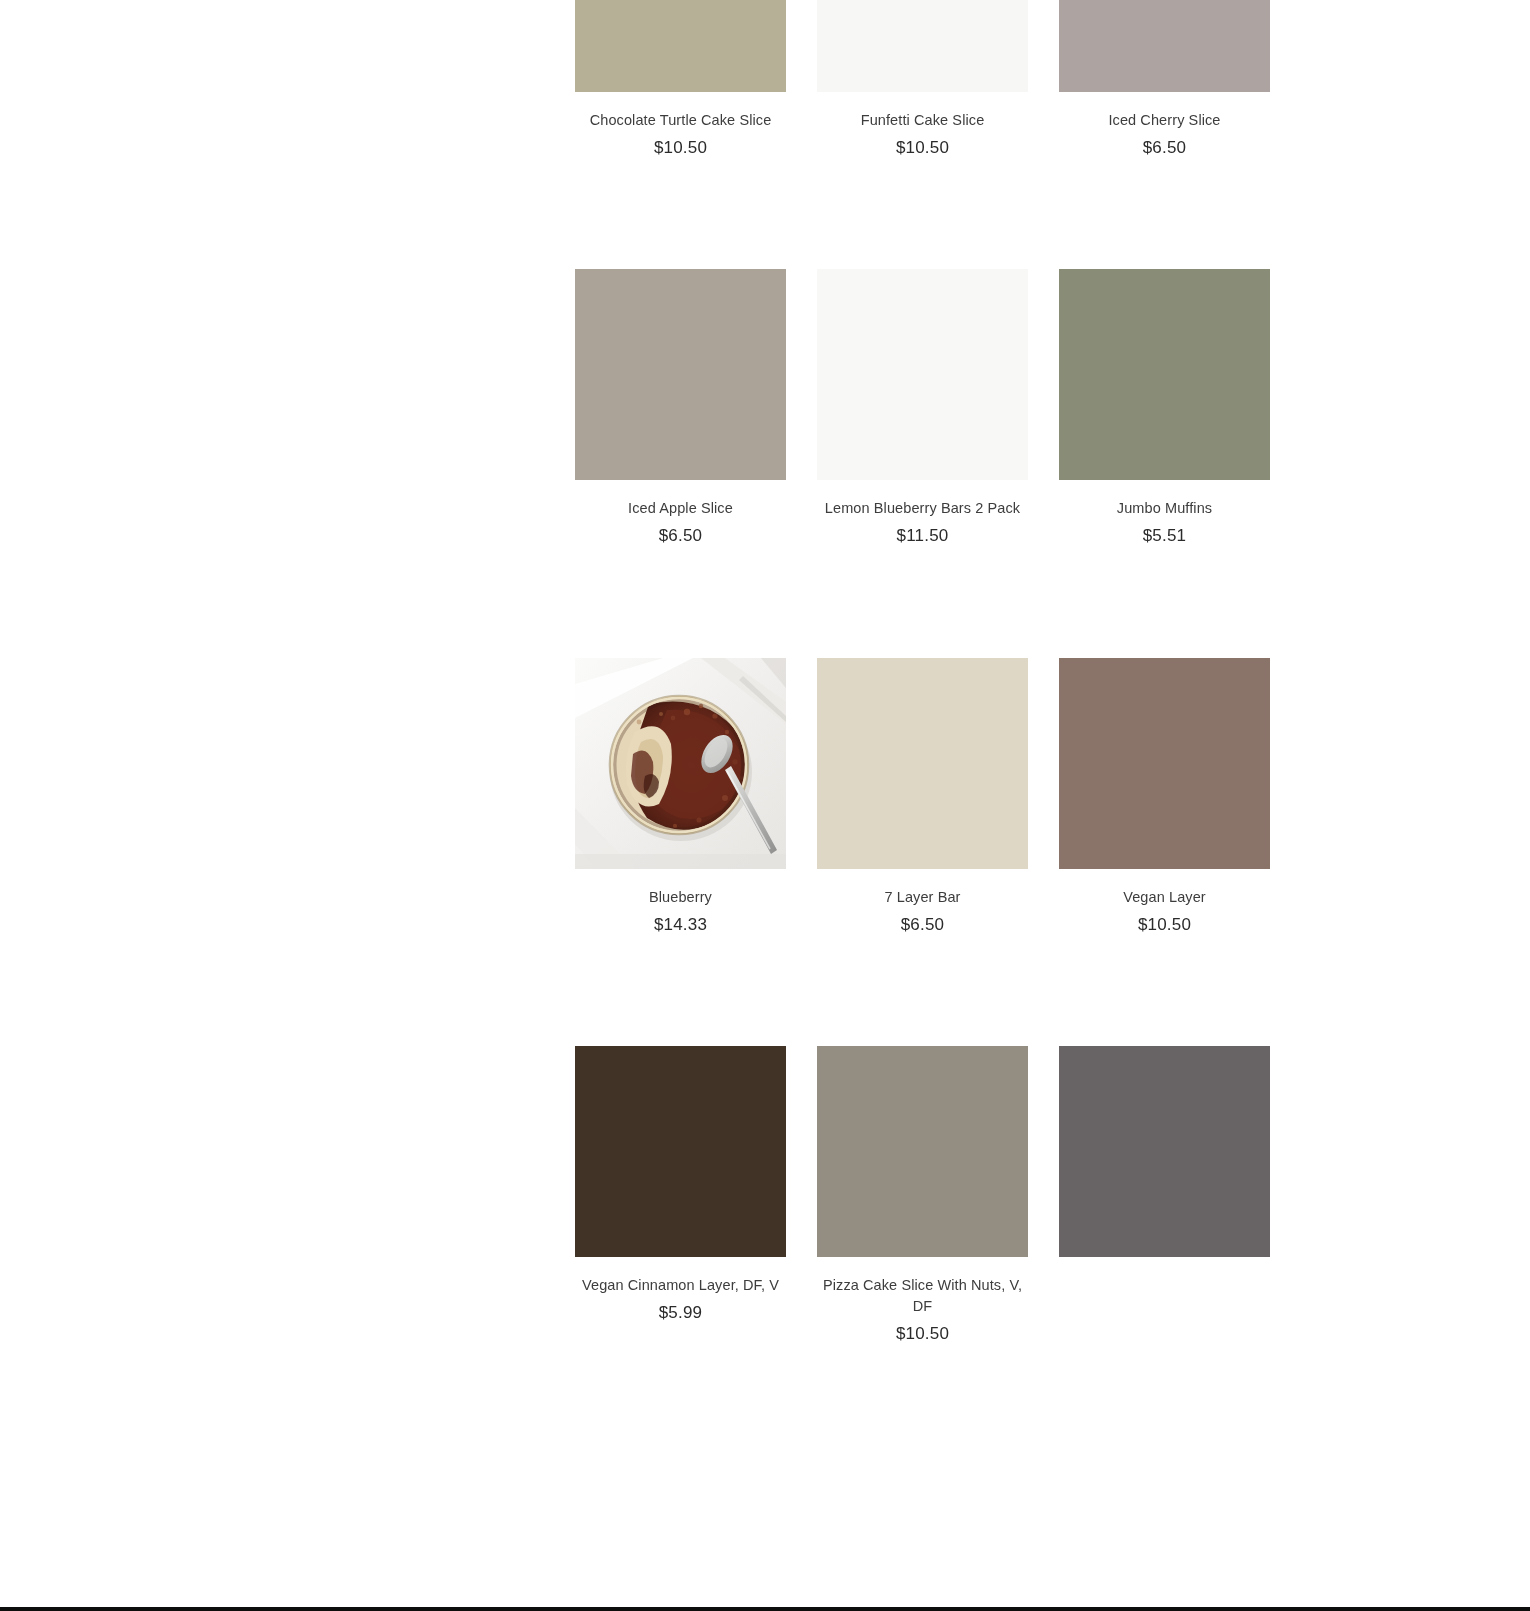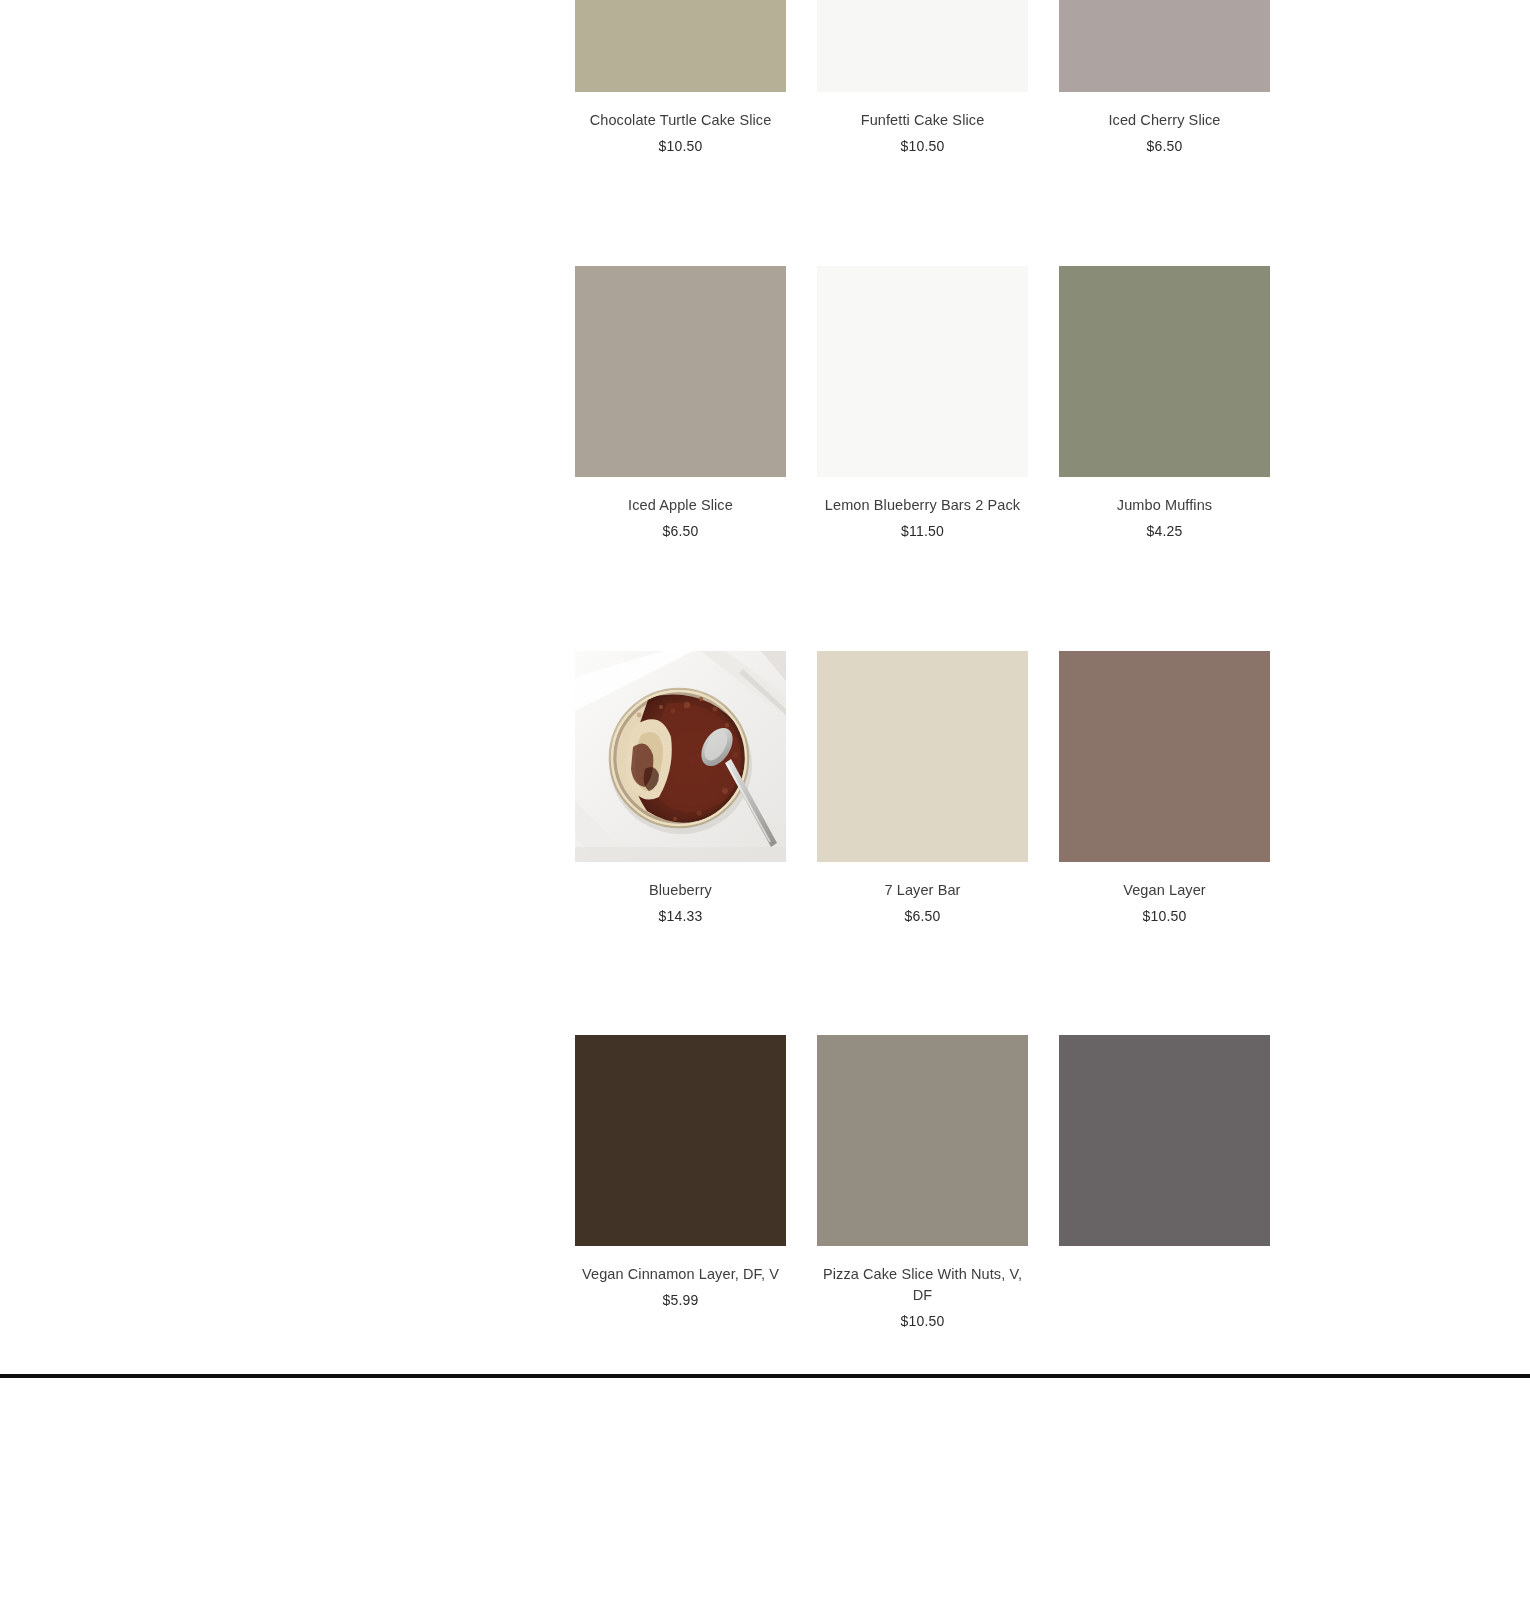--- a/index.html
+++ b/index.html
@@ -13,21 +13,21 @@
     width: 1530px;
     height: 1611px;
     position: relative;
     font-family: "Liberation Sans", sans-serif;
     overflow: hidden;
   }
 
   .page {
     position: relative;
     width: 1530px;
-    height: 1378px;
+    height: 1611px;
   }
 
   
   .product-grid {
     position: absolute;
     left: 575px;
     top: -119px;           
     width: 695px;
     display: grid;
     grid-template-columns: 211px 211px 211px;
@@ -61,21 +61,21 @@
     line-height: 1.45;
     color: #3d3d3d;
     letter-spacing: 0.1px;
     font-weight: 400;
   }
 
   .product-price {
     margin-top: 7px;
     width: 211px;
     text-align: center;
-    font-size: 14px;
+    font-size: 17px;
     line-height: 1.2;
     color: #2b2b2b;
     font-weight: 400;
     letter-spacing: 0.2px;
   }
 
   
   .photo-tiramisu { background: #f4f3f1; }
 
   .bottom-rule {
@@ -114,21 +114,21 @@
         <div class="product-price">$6.50</div>
       </div>
       <div class="product-card">
         <div class="product-image" style="background: rgb(248, 248, 247);"></div>
         <div class="product-title">Lemon Blueberry Bars 2 Pack</div>
         <div class="product-price">$11.50</div>
       </div>
       <div class="product-card">
         <div class="product-image" style="background: rgb(137, 141, 120);"></div>
         <div class="product-title">Jumbo Muffins</div>
-        <div class="product-price">$4.25</div>
+        <div class="product-price">$5.51</div>
       </div>
       <div class="product-card">
         <div class="product-image photo-tiramisu">
   <svg viewBox="0 0 211 211" width="211" height="211">
     <defs>
       <radialGradient id="cocoa" cx="52%" cy="50%" r="56%">
         <stop offset="0%" stop-color="#7e3322"></stop>
         <stop offset="55%" stop-color="#6e2b1c"></stop>
         <stop offset="100%" stop-color="#4e1d13"></stop>
       </radialGradient>

